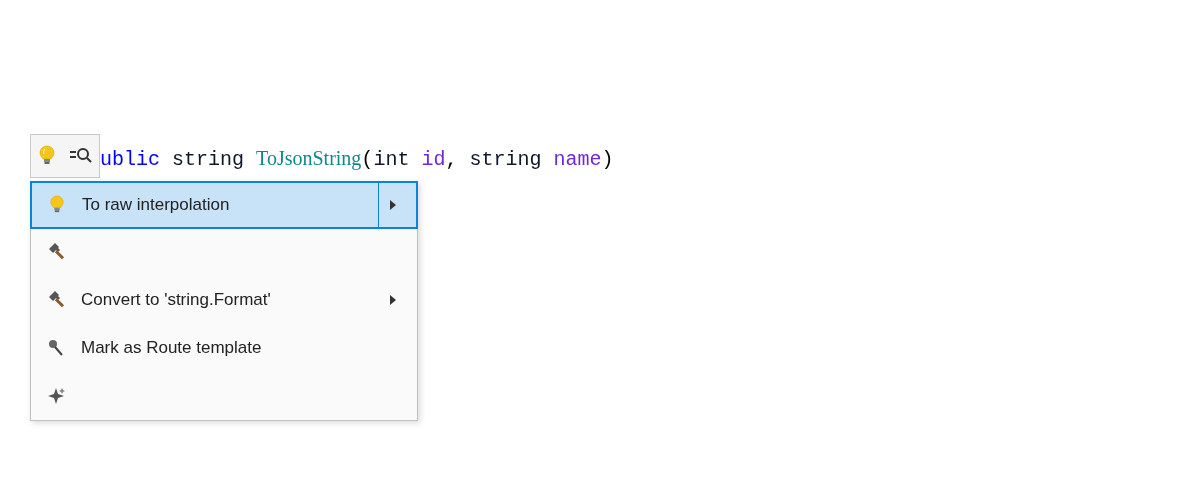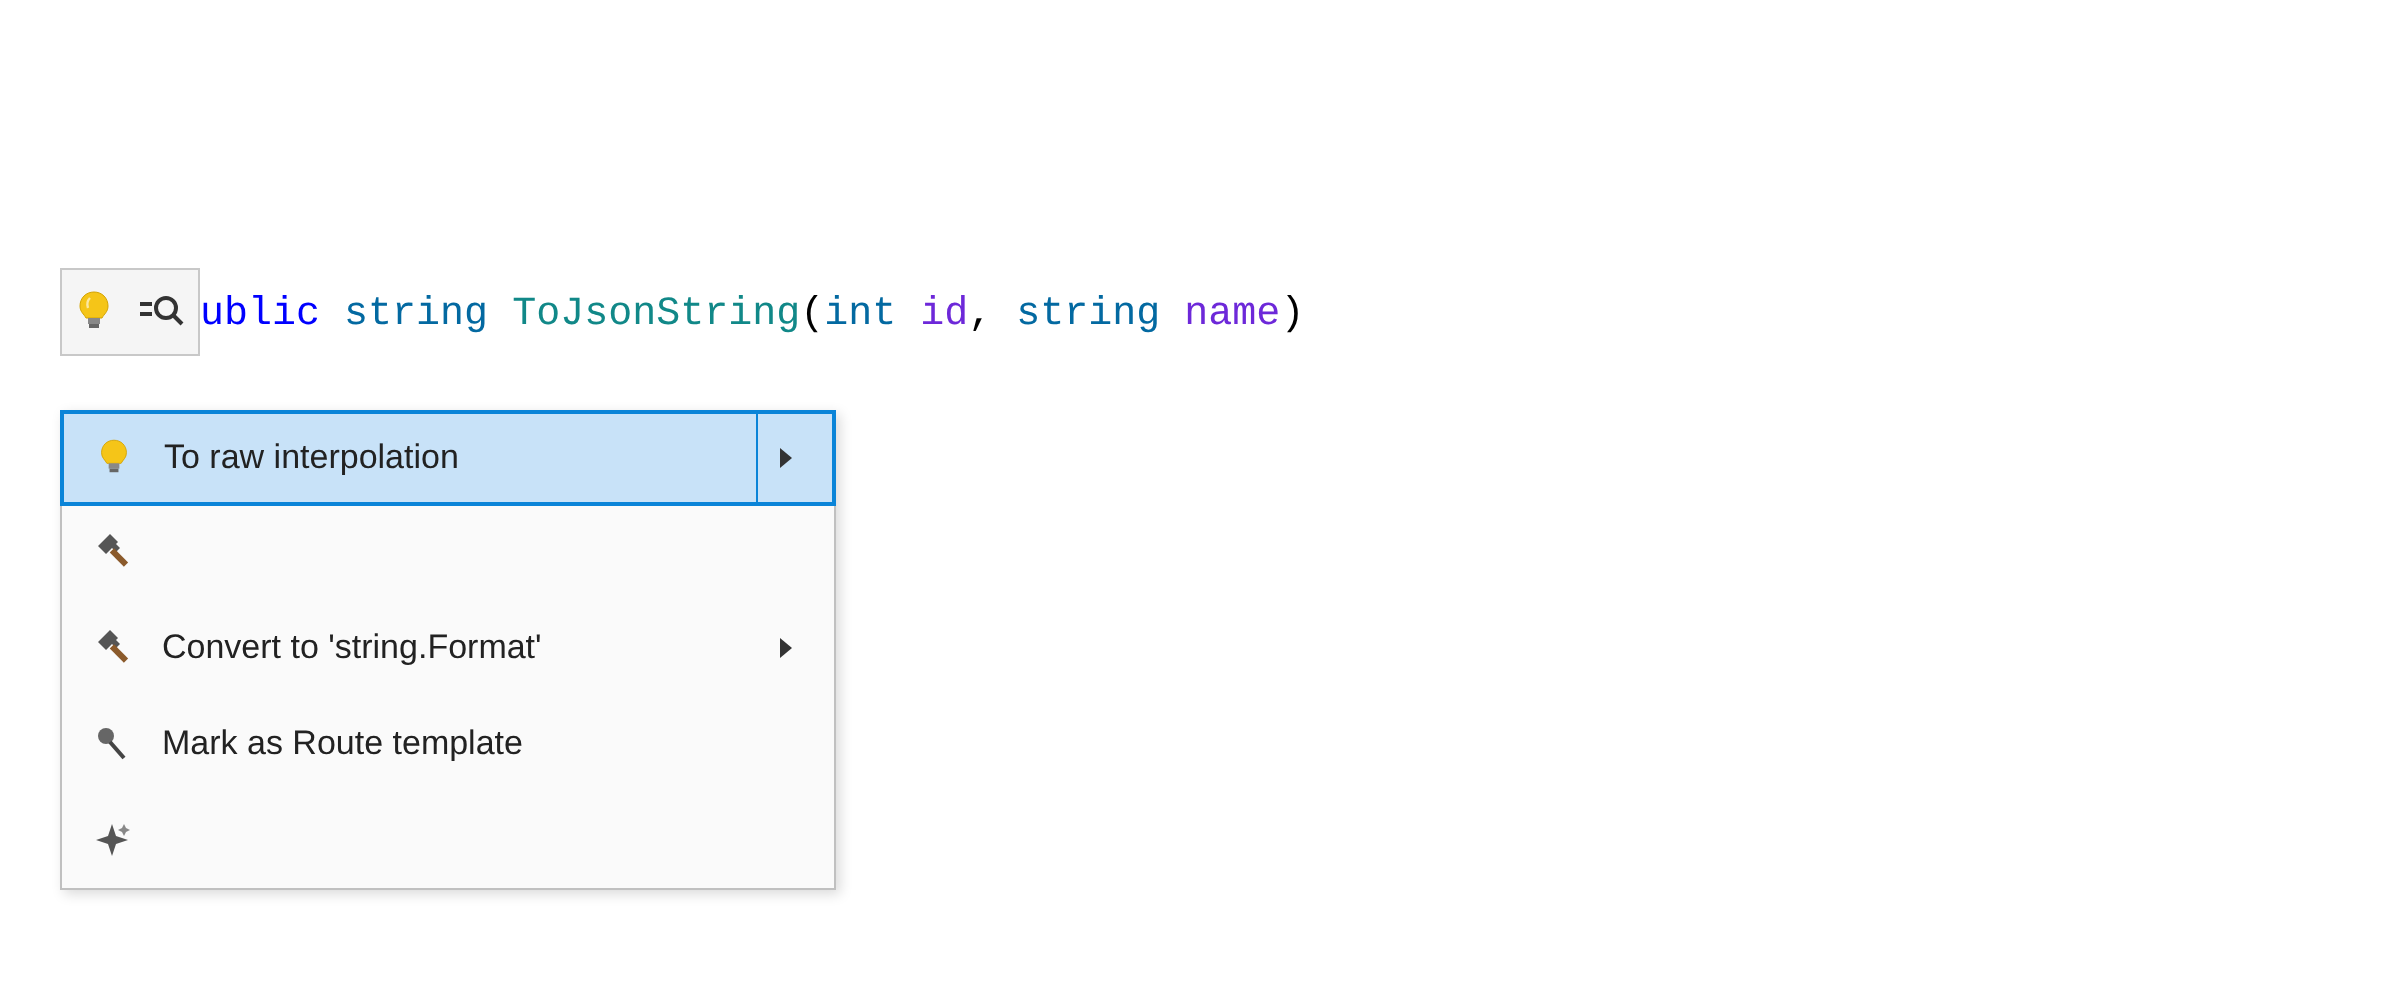--- a/index.html
+++ b/index.html
@@ -12,22 +12,22 @@
     }
     .code-area {
       position: absolute;
       top: 78px;
       left: 88px;
       font-size: 20px;
       line-height: 1.6;
       white-space: pre;
     }
     .k-modifier { color: #0000ff; }
-    .k-type { color: #0369a1; }
-    .k-method { color: #118888; }
+    .k-type { color: #0f172a; }
+    .k-method { color: #118888; font-family: Liberation Serif, serif; }
     .k-paren { color: #000000; }
     .k-param { color: #6d28d9; }
     .k-brace { color: #000000; }
     .k-return { color: #9b009b; font-weight: 500;}
     .k-dollar { color: #9b2e2e; }
     .k-at { color: #9b2e2e; }
     .k-string { color: #a31515; }
     .k-escape { color: #a31515; background:#f0ebd8; }
     .code-line2 { margin-left: 56px;}
     .code-line3 { margin-left: 56px;}
@@ -61,21 +61,20 @@
     .context-menu {
       position: absolute;
       top: 181px;
       left: 30px;
       background: #fafafa;
       border: 1px solid #c0c0c0;
       box-shadow: 2px 2px 6px rgba(0,0,0,0.15);
       width: 388px;
       font-family: 'Segoe UI', Tahoma, sans-serif;
       font-size: 17px;
-      margin-top: 24px;
     }
     .menu-item {
       display: flex;
       align-items: center;
       height: 48px;
       padding: 0 10px;
       position: relative;
       color: #222;
     }
     .menu-item.highlighted {

